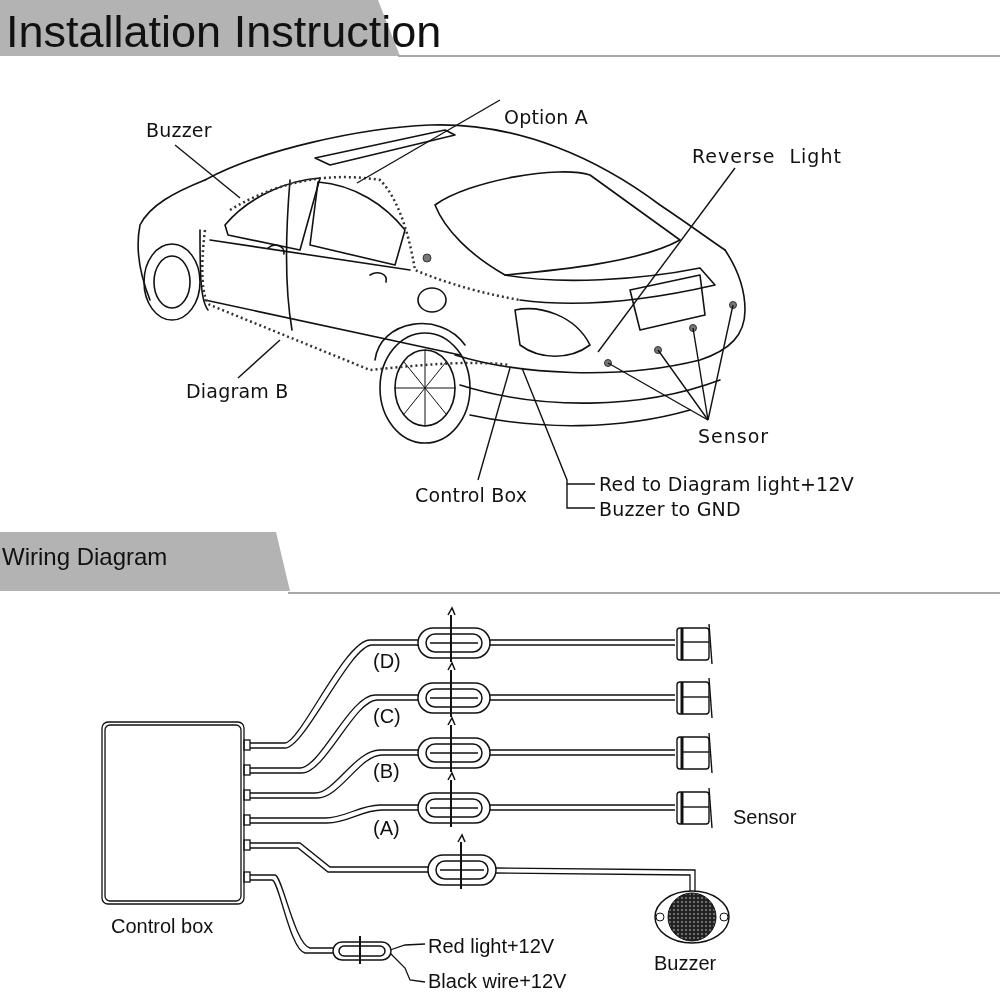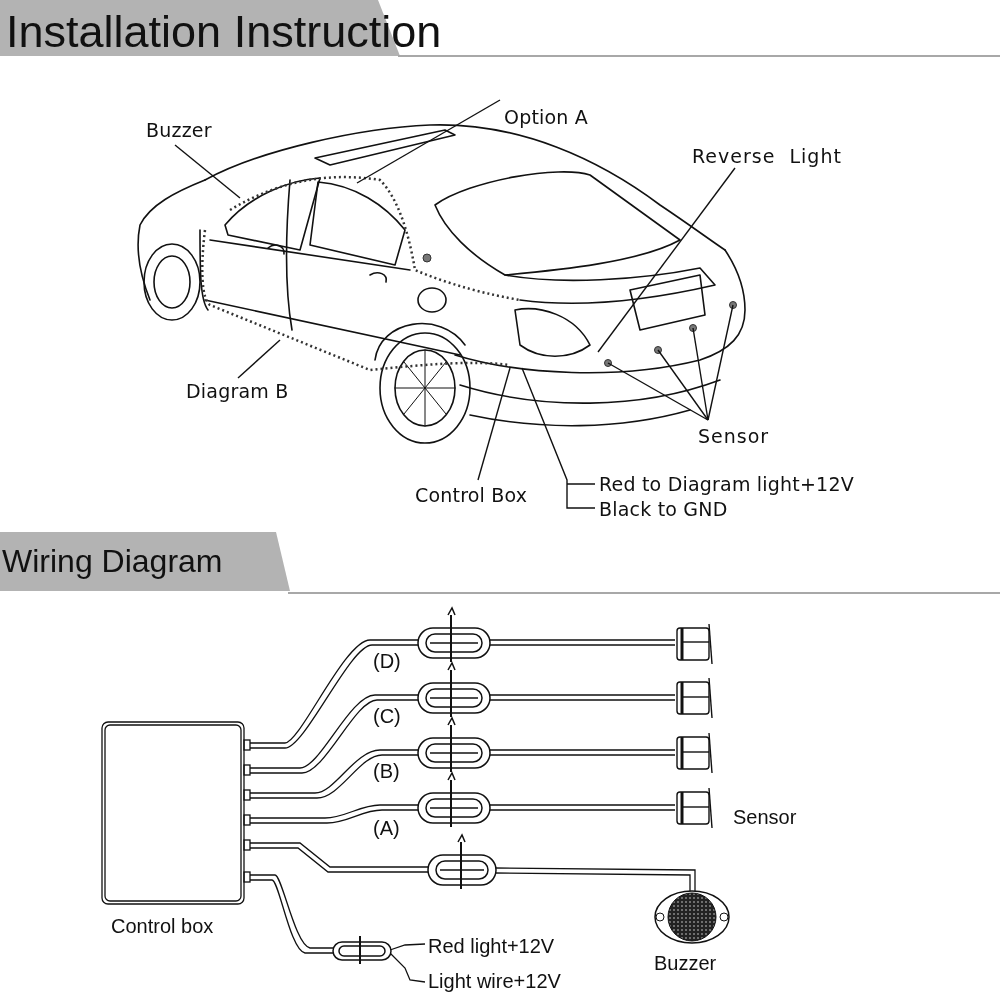--- a/index.html
+++ b/index.html
@@ -91,24 +91,24 @@
   </g>
 </svg>
 
 <div class="lbl" style="left:504px;top:76px;margin-top:30px;">Option A</div>
 <div class="lbl" style="left:146px;top:119px;">Buzzer</div>
 <div class="lbl" style="left:692px;top:145px;white-space:pre;letter-spacing:1px;">Reverse  Light</div>
 <div class="lbl" style="left:186px;top:380px;">Diagram B</div>
 <div class="lbl" style="left:698px;top:425px;letter-spacing:1px;">Sensor</div>
 <div class="lbl" style="left:415px;top:484px;">Control Box</div>
 <div class="lbl" style="left:599px;top:473px;">Red to Diagram light+12V</div>
-<div class="lbl" style="left:599px;top:498px;">Black to GND</div>
+<div class="lbl" style="left:599px;top:498px;">Buzzer to GND</div>
 
 <div class="banner" style="top:532px;width:290px;height:59px;clip-path:polygon(0 0,276px 0,290px 59px,0 59px);"></div>
-<div class="banner-title" style="left:2px;top:543px;font-size:32px;">Wiring Diagram</div>
+<div class="banner-title" style="left:2px;top:543px;font-size:24px;">Wiring Diagram</div>
 <div class="rule" style="left:288px;top:592px;width:712px;"></div>
 
 <svg width="1000" height="1000" viewBox="0 0 1000 1000">
   <g fill="none" stroke="#111" stroke-width="1.3">
 
     <rect x="102" y="722" width="142" height="182" rx="6"></rect>
     <rect x="105" y="725" width="136" height="176" rx="5"></rect>
 
     <g>
       <rect x="244" y="740" width="6" height="10"></rect>
@@ -234,13 +234,13 @@
 </svg>
 
 <div class="lbl2" style="left:373px;top:650px;">(D)</div>
 <div class="lbl2" style="left:373px;top:705px;">(C)</div>
 <div class="lbl2" style="left:373px;top:760px;">(B)</div>
 <div class="lbl2" style="left:373px;top:817px;">(A)</div>
 <div class="lbl2" style="left:733px;top:806px;">Sensor</div>
 <div class="lbl2" style="left:111px;top:915px;">Control box</div>
 <div class="lbl2" style="left:654px;top:952px;">Buzzer</div>
 <div class="lbl2" style="left:428px;top:935px;">Red light+12V</div>
-<div class="lbl2" style="left:428px;top:970px;">Light wire+12V</div>
+<div class="lbl2" style="left:428px;top:970px;">Black wire+12V</div>
 
 </body></html>

